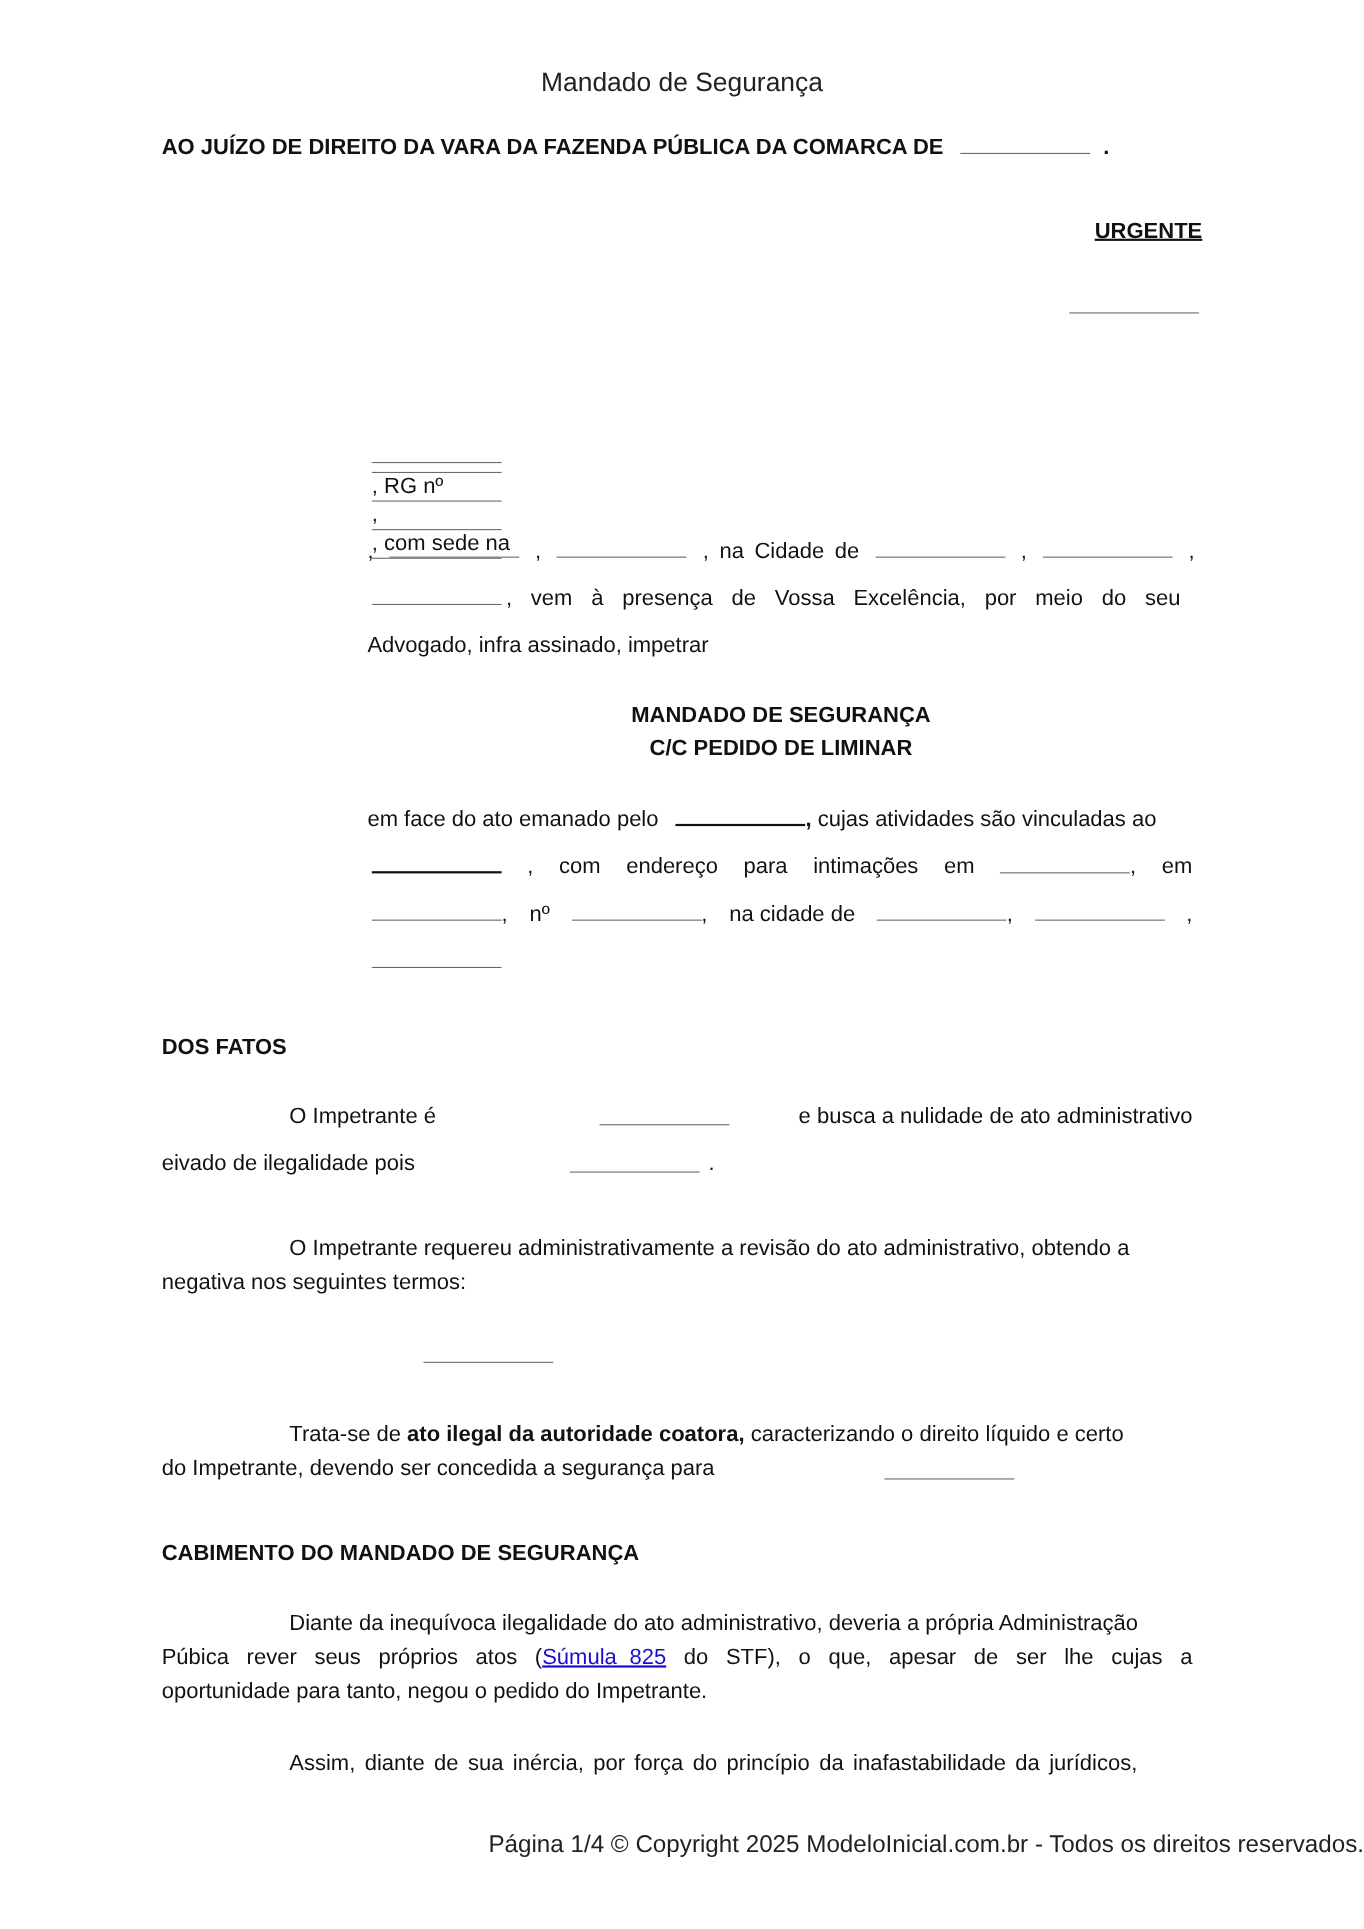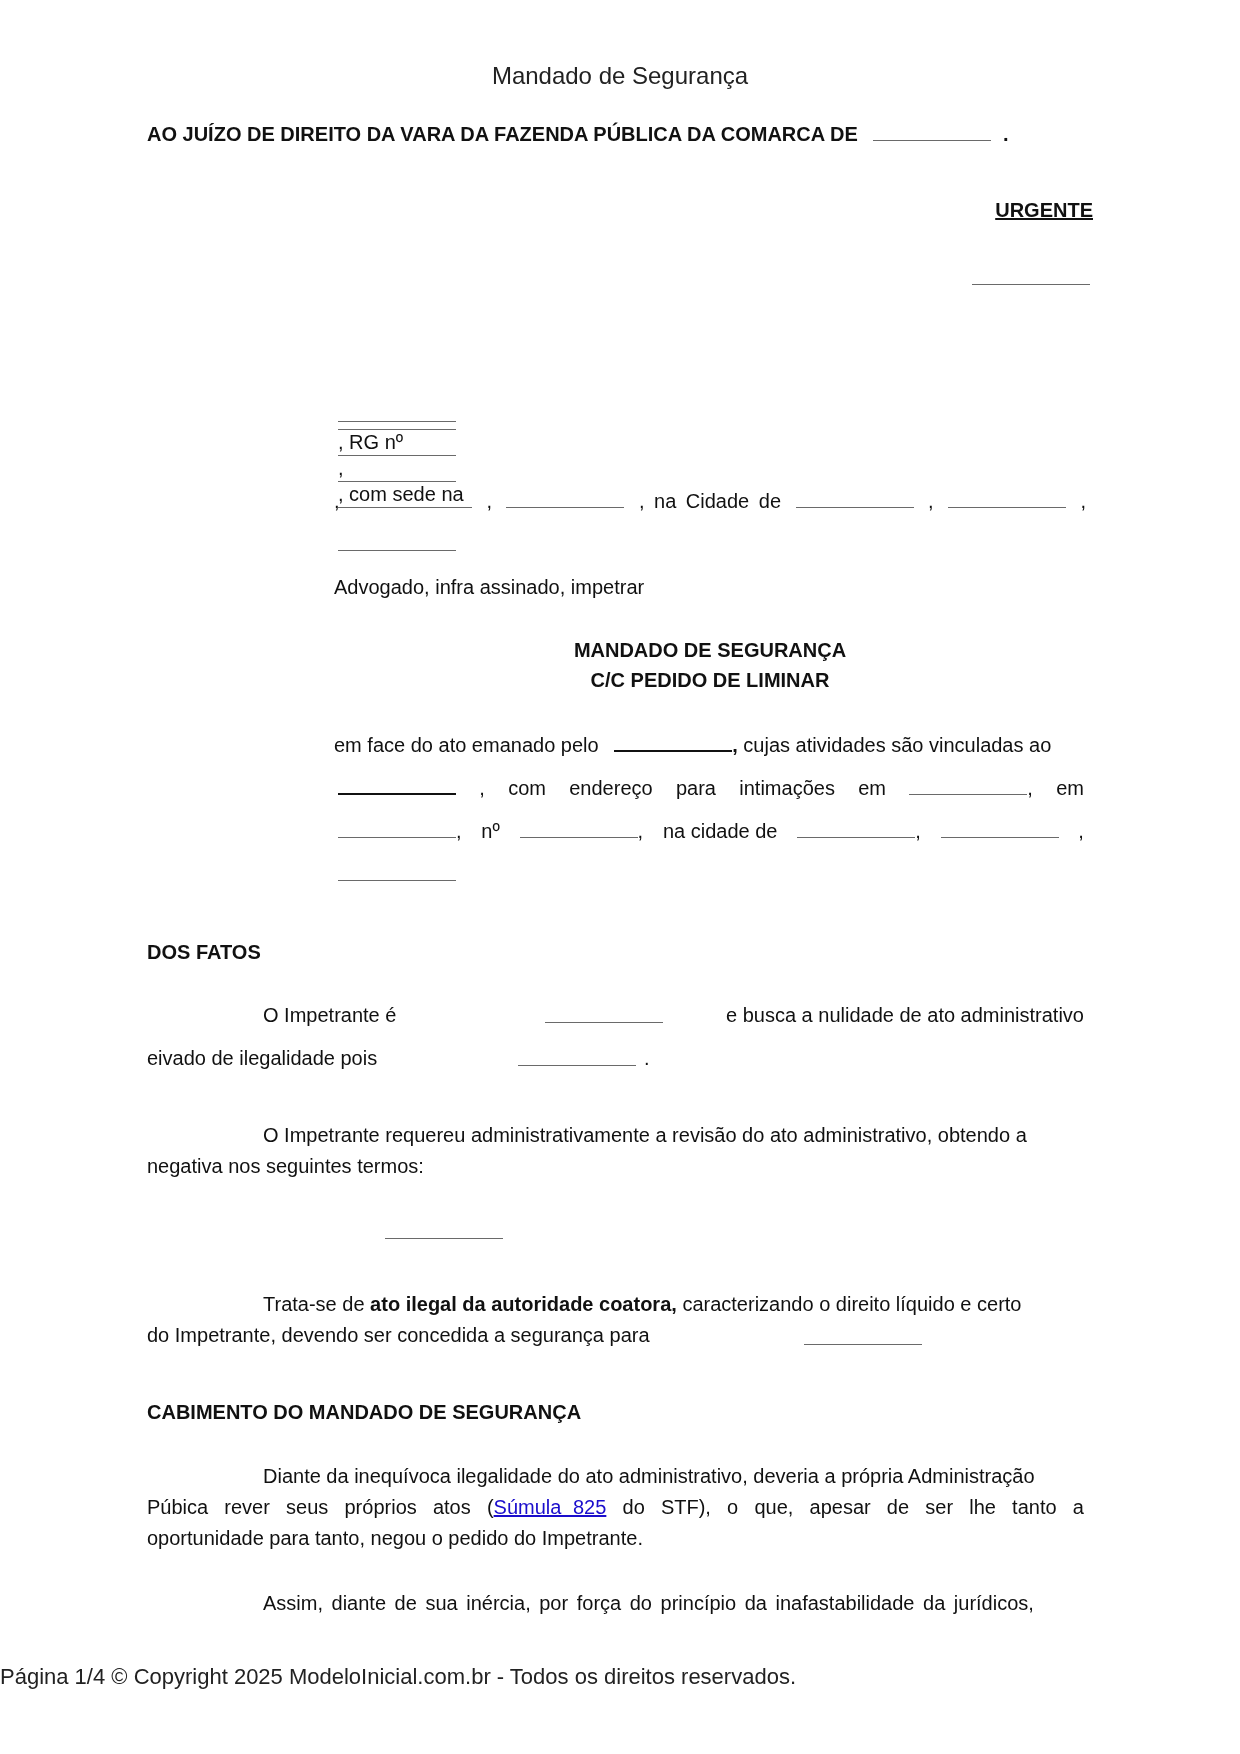--- a/index.html
+++ b/index.html
@@ -49,21 +49,21 @@
   <span>,</span>
   <span class="blank b118"></span>
   <span style="word-spacing:4px;">, na Cidade de</span>
   <span class="blank b118"></span>
   <span>,</span>
   <span class="blank b118"></span>
   <span>,</span>
 </div>
 
 <div class="abs txt" style="left:338px; width:746px; top:532px;">
-  <span class="blank b118"></span>
+  <span class="blank b118"></span><span style="margin-left:4px; word-spacing:11.5px;">, vem à presença de Vossa Excelência, por meio do seu</span>
 </div>
 
 <div class="abs txt" style="left:334px; top:575px;">Advogado, infra assinado, impetrar</div>
 
 <div class="abs txt bold center" style="left:334px; width:752px; top:638px;">MANDADO DE SEGURANÇA</div>
 <div class="abs txt bold center" style="left:334px; width:752px; top:668px;">C/C PEDIDO DE LIMINAR</div>
 
 <div class="abs txt" style="left:334px; top:733px;">
   <span>em face do ato emanado pelo</span>
   <span class="blank thick" style="width:118px; margin-left:10px;"></span><span class="bold">,</span>
@@ -137,21 +137,21 @@
   <span>atos</span>
   <span><span>(</span><a class="link" style="word-spacing:6px;">Súmula 825</a></span>
   <span>do</span>
   <span>STF),</span>
   <span>o</span>
   <span>que,</span>
   <span>apesar</span>
   <span>de</span>
   <span>ser</span>
   <span>lhe</span>
-  <span>tanto</span>
+  <span>cujas</span>
   <span>a</span>
 </div>
 
 <div class="abs txt" style="left:147px; top:1526px;">oportunidade para tanto, negou o pedido do Impetrante.</div>
 
 <div class="abs txt" style="left:263px; top:1591px; word-spacing:3px;">Assim, diante de sua inércia, por força do princípio da inafastabilidade da jurídicos,</div>
 
-<div class="abs" style="left:0; width:1240px; top:1664px; text-align:left; font-size:22px; line-height:26px; color:#222;">Página 1/4 © Copyright 2025 ModeloInicial.com.br - Todos os direitos reservados.</div>
+<div class="abs" style="left:0; width:1240px; top:1664px; text-align:right; font-size:22px; line-height:26px; color:#222;">Página 1/4 © Copyright 2025 ModeloInicial.com.br - Todos os direitos reservados.</div>
 
 </body></html>

